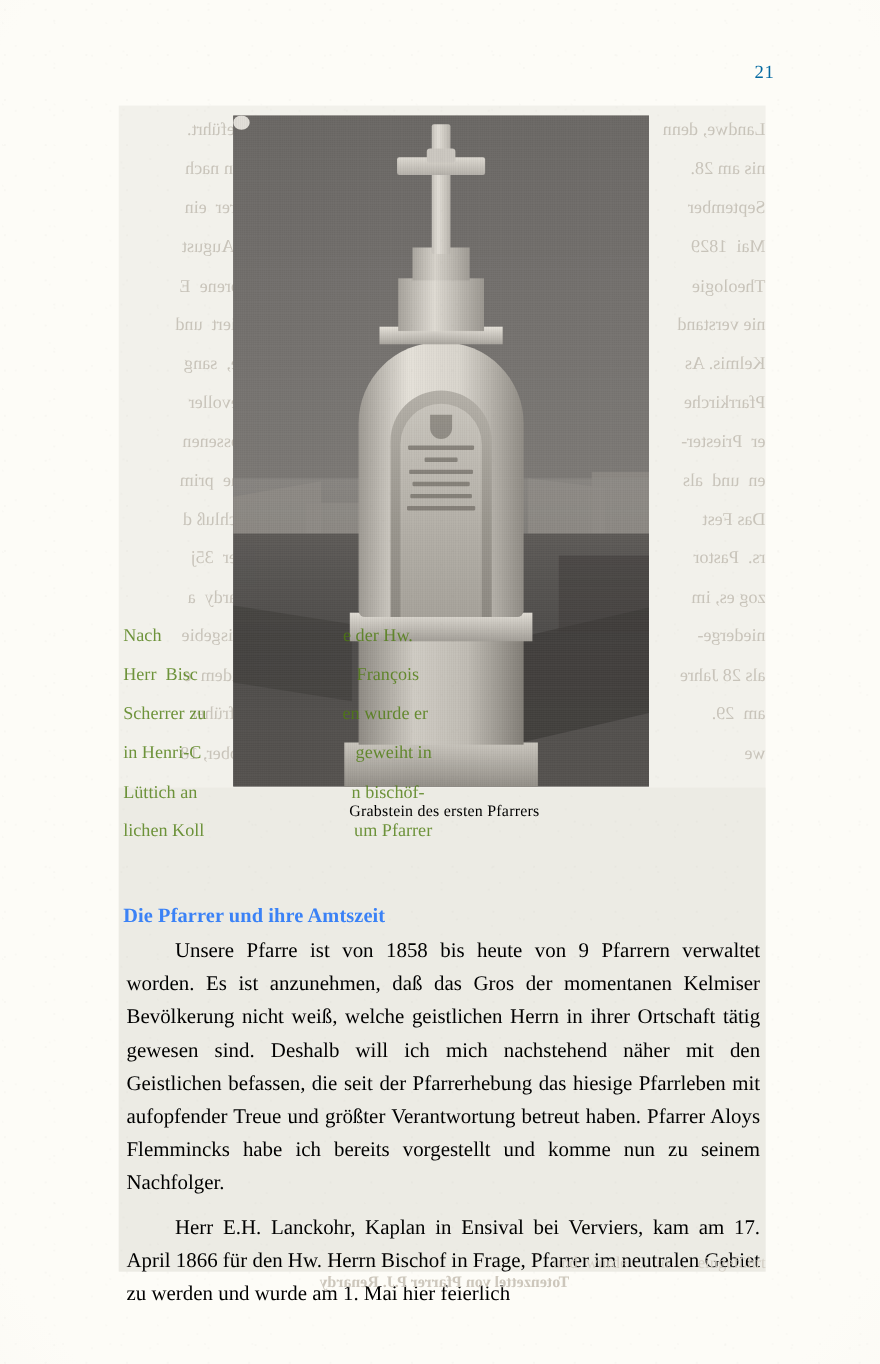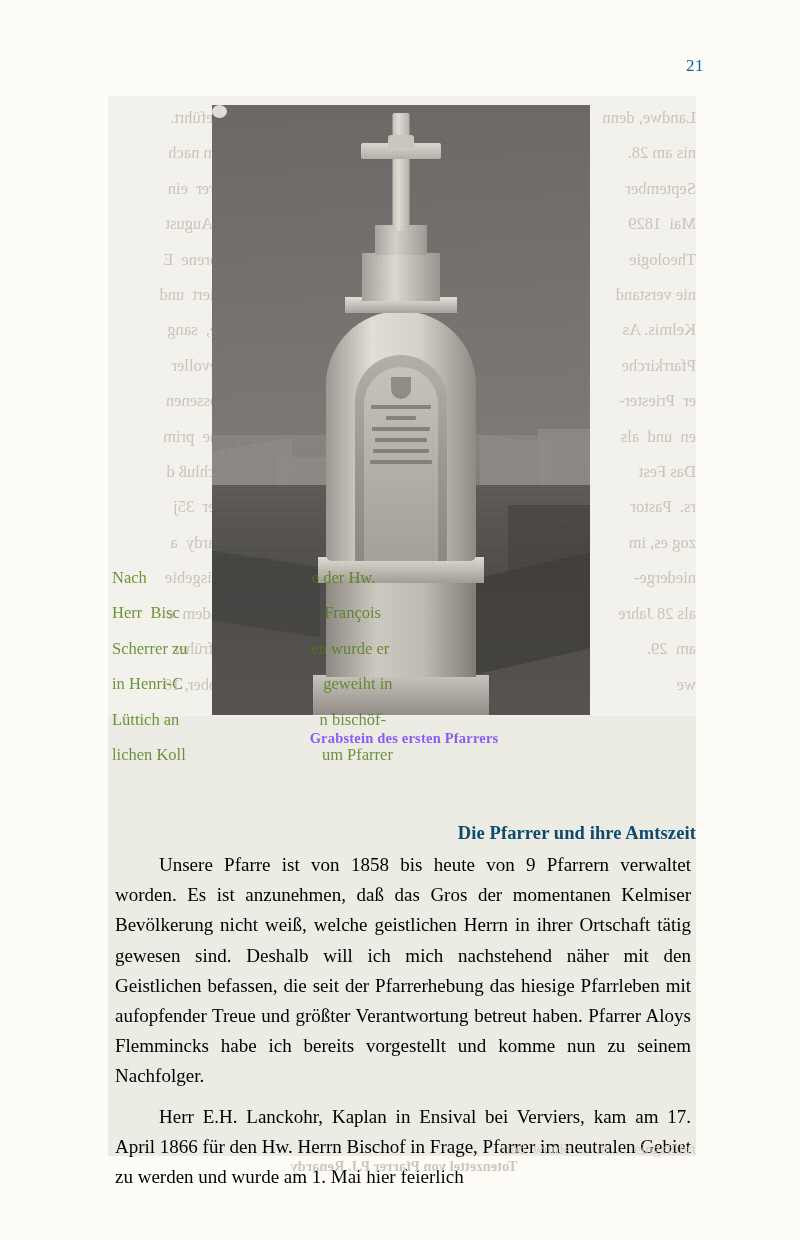--- a/index.html
+++ b/index.html
@@ -341,35 +341,35 @@
   }
 
   
   .caption {
     position: absolute;
     left: 112px;
     top: 730px;
     width: 584px;
     text-align: center;
     font-size: 14.5px;
-    font-weight: bold;
-    color: #8b5cf6;
+    font-weight: normal;
+    color: #000000;
     letter-spacing: .2px;
   }
 
   
   .heading {
     position: absolute;
     left: 112px;
     top: 808px;
     width: 584px;
-    text-align: right;
+    text-align: left;
     font-size: 18.5px;
     font-weight: bold;
-    color: #0c4a6e;
+    color: #3b82f6;
     letter-spacing: .1px;
   }
 
   
   .body {
     position: absolute;
     left: 115px;
     top: 850px;
     width: 576px;
     font-size: 19px;

